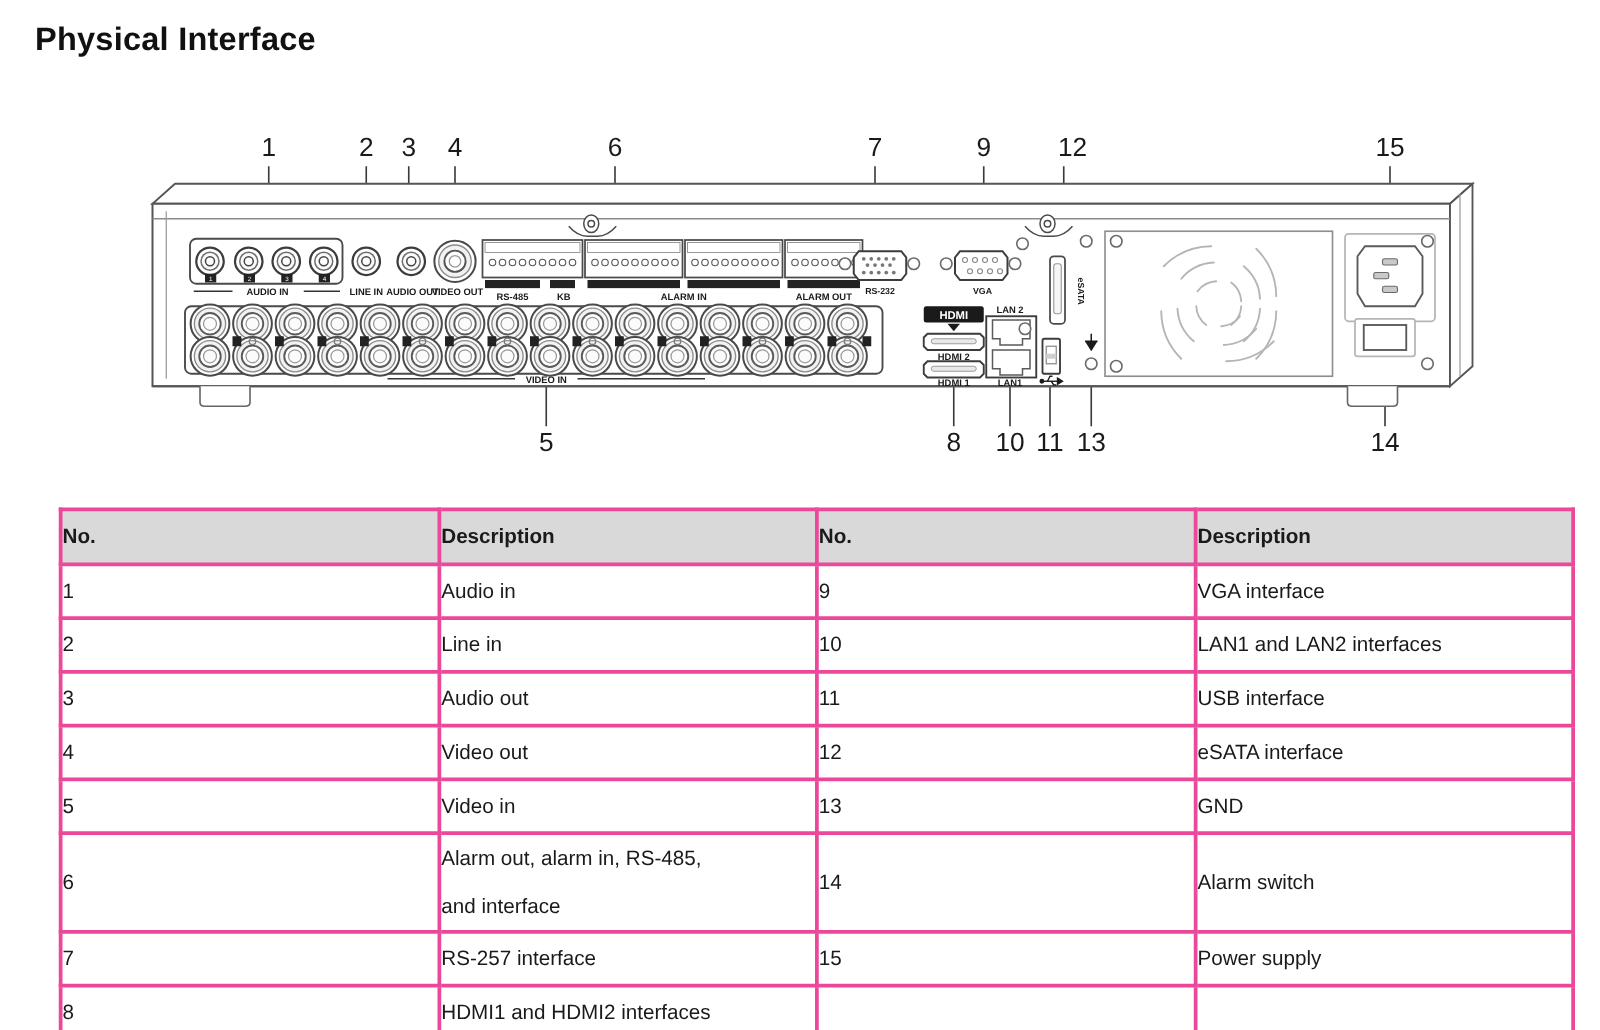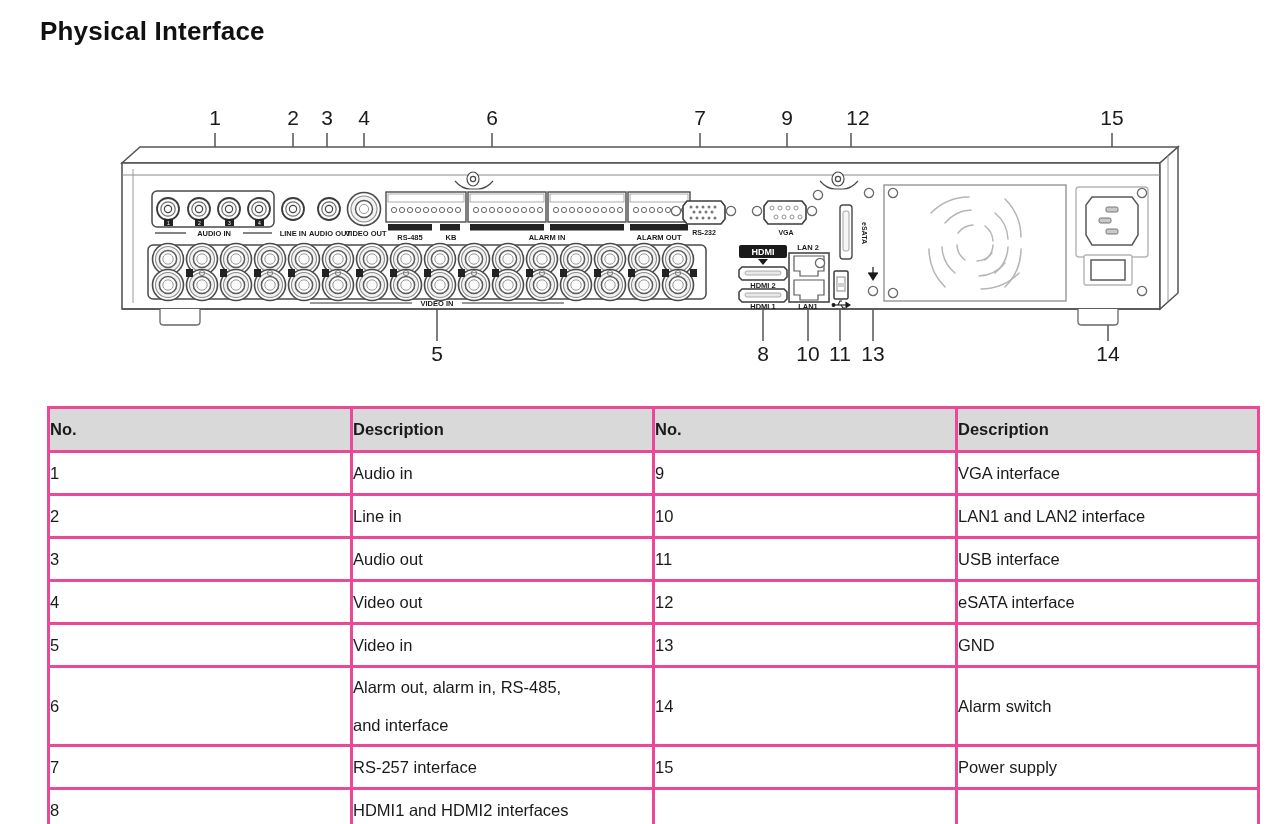--- a/index.html
+++ b/index.html
@@ -5,21 +5,21 @@
   html,body{margin:0;padding:0;}
   body{
     width:1280px;height:824px;
     background:#ffffff;
     font-family:"Liberation Sans", sans-serif;
     color:#000;
     overflow:hidden;
     position:relative;
   }
   .page-title{
-    position:absolute;left:40px;top:16px;
+    position:absolute;left:28px;top:16px;
     font-size:26px;font-weight:bold;letter-spacing:.2px;
     color:#111;
   }
 
   
   .diagram{
     position:absolute;left:0;top:95px;width:1280px;height:285px;
   }
   .diagram svg{display:block;}
 
@@ -469,21 +469,21 @@
       <tr>
         <td>1</td>
         <td>Audio in</td>
         <td>9</td>
         <td>VGA interface</td>
       </tr>
       <tr>
         <td>2</td>
         <td>Line in</td>
         <td>10</td>
-        <td>LAN1 and LAN2 interface</td>
+        <td>LAN1 and LAN2 interfaces</td>
       </tr>
       <tr>
         <td>3</td>
         <td>Audio out</td>
         <td>11</td>
         <td>USB interface</td>
       </tr>
       <tr>
         <td>4</td>
         <td>Video out</td>

